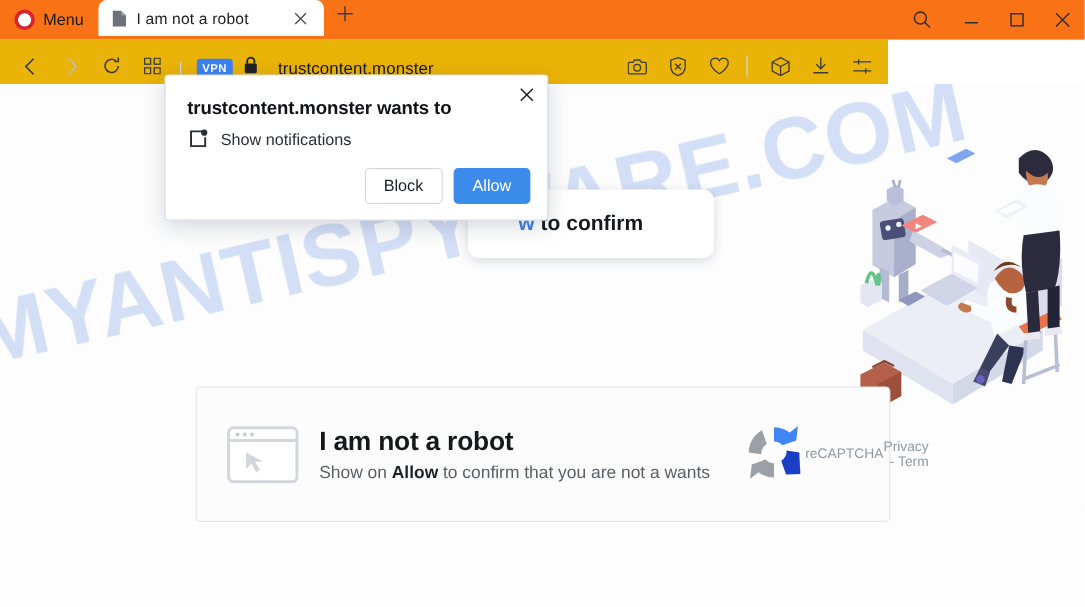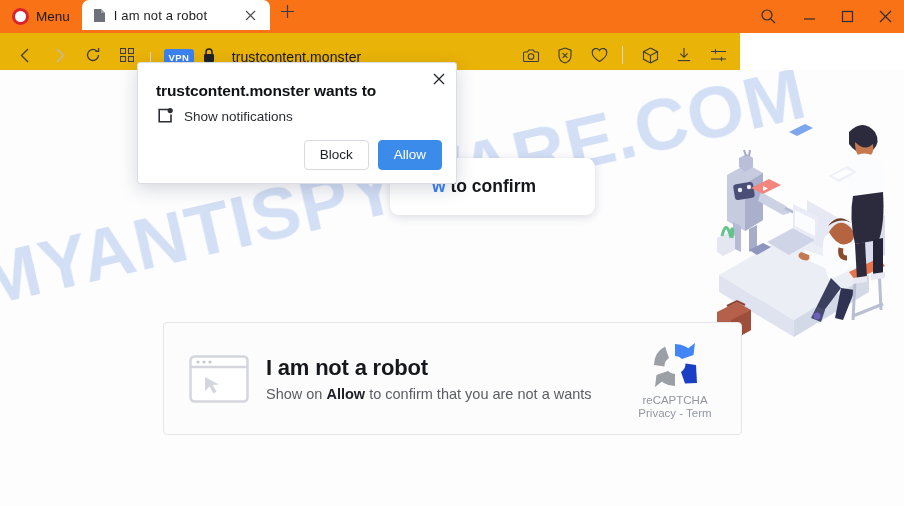--- a/index.html
+++ b/index.html
@@ -148,21 +148,21 @@
   .captcha-h {
     font-size: 22px; font-weight: bold; color: #16181c;
     letter-spacing: -.2px; margin-bottom: 5px;
   }
   .captcha-p {
     font-size: 14.5px; color: #5a5d63;
   }
   .captcha-p b { color: #1d2026; }
   .recaptcha-badge {
     width: 112px; flex: 0 0 auto;
-    display: flex; flex-direction: column; align-items: center;
+    display: flex; flex-direction: row; align-items: center;
     margin-right: 10px;
   }
   .rc-logo { width: 52px; height: 52px; margin-bottom: 3px; }
   .rc-label { font-size: 11.5px; color: #9097a0; }
   .rc-links { font-size: 11.5px; color: #9097a0; margin-top: 1px; text-align: right; }
 
   
   .illo { position: absolute; right: 0px; top: 10px; width: 215px; height: 265px; }
 
   

